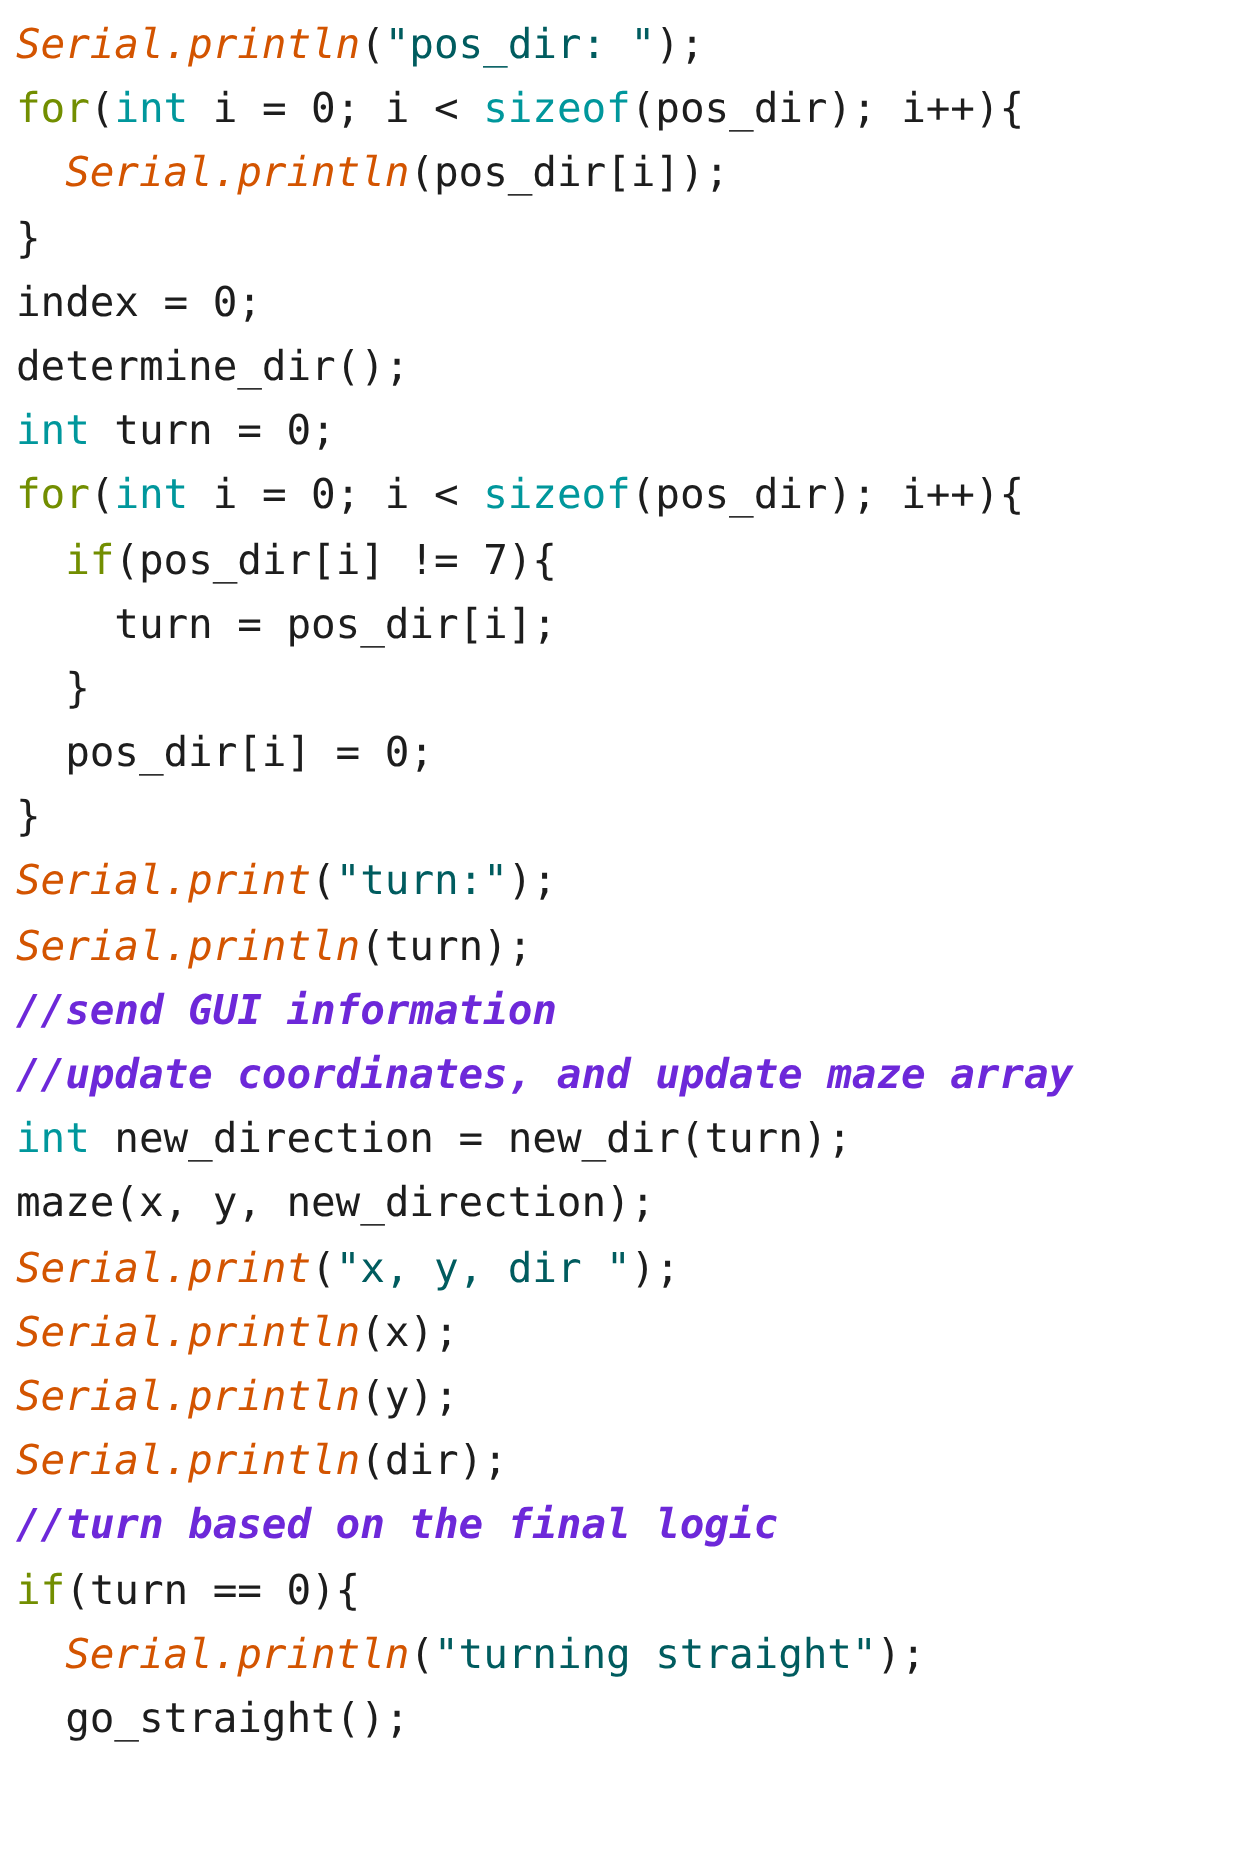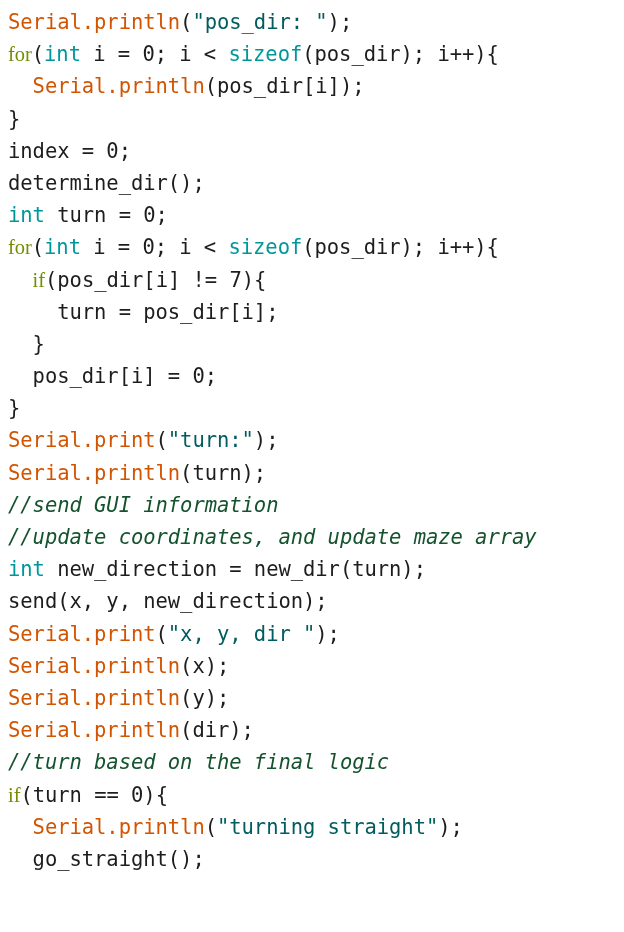--- a/index.html
+++ b/index.html
@@ -23,25 +23,25 @@
   .code-line {
     height: 32.2px;
     line-height: 32.2px;
     font-size: 20.5px;
     white-space: pre;
     color: #000000;
     letter-spacing: -0.05px;
   }
   
   .tok-plain    { color: #1d1d1d; }
-  .tok-func     { color: #d35400; }   
+  .tok-func     { color: #d35400; font-style: italic; }   
   .tok-keyword  { color: #00979c; text-align: center; }   
-  .tok-struct   { color: #728e00; font-family: Liberation Serif, serif; }   
+  .tok-struct   { color: #728e00; }   
   .tok-string   { color: #005c5f; }   
-  .tok-comment  { color: #14532d; font-style: italic; }
+  .tok-comment  { color: #6d28d9; font-style: italic; font-weight: bold; }
   .tok-punct    { color: #1d1d1d; }
 </style>
 </head>
 <body>
 
 <div id="code-block">
     <div class="code-line"><span class="tok-func">Serial.println</span><span class="tok-punct">(</span><span class="tok-string">"pos_dir: "</span><span class="tok-punct">);</span></div>
     <div class="code-line"><span class="tok-struct">for</span><span class="tok-punct">(</span><span class="tok-keyword">int</span><span class="tok-plain"> i = 0; i &lt; </span><span class="tok-keyword">sizeof</span><span class="tok-plain">(pos_dir); i++){</span></div>
     <div class="code-line"><span>  </span><span class="tok-func">Serial.println</span><span class="tok-plain">(pos_dir[i]);</span></div>
     <div class="code-line"><span class="tok-plain">}</span></div>
@@ -52,21 +52,21 @@
     <div class="code-line"><span>  </span><span class="tok-struct">if</span><span class="tok-plain">(pos_dir[i] != 7){</span></div>
     <div class="code-line"><span>    </span><span class="tok-plain">turn = pos_dir[i];</span></div>
     <div class="code-line"><span>  </span><span class="tok-plain">}</span></div>
     <div class="code-line"><span>  </span><span class="tok-plain">pos_dir[i] = 0;</span></div>
     <div class="code-line"><span class="tok-plain">}</span></div>
     <div class="code-line"><span class="tok-func">Serial.print</span><span class="tok-punct">(</span><span class="tok-string">"turn:"</span><span class="tok-punct">);</span></div>
     <div class="code-line"><span class="tok-func">Serial.println</span><span class="tok-plain">(turn);</span></div>
     <div class="code-line"><span class="tok-comment">//send GUI information</span></div>
     <div class="code-line"><span class="tok-comment">//update coordinates, and update maze array</span></div>
     <div class="code-line"><span class="tok-keyword">int</span><span class="tok-plain"> new_direction = new_dir(turn);</span></div>
-    <div class="code-line"><span class="tok-plain">send(x, y, new_direction);</span></div>
+    <div class="code-line"><span class="tok-plain">maze(x, y, new_direction);</span></div>
     <div class="code-line"><span class="tok-func">Serial.print</span><span class="tok-punct">(</span><span class="tok-string">"x, y, dir "</span><span class="tok-punct">);</span></div>
     <div class="code-line"><span class="tok-func">Serial.println</span><span class="tok-plain">(x);</span></div>
     <div class="code-line"><span class="tok-func">Serial.println</span><span class="tok-plain">(y);</span></div>
     <div class="code-line"><span class="tok-func">Serial.println</span><span class="tok-plain">(dir);</span></div>
     <div class="code-line"><span class="tok-comment">//turn based on the final logic</span></div>
     <div class="code-line"><span class="tok-struct">if</span><span class="tok-plain">(turn == 0){</span></div>
     <div class="code-line"><span>  </span><span class="tok-func">Serial.println</span><span class="tok-punct">(</span><span class="tok-string">"turning straight"</span><span class="tok-punct">);</span></div>
     <div class="code-line"><span>  </span><span class="tok-plain">go_straight();</span></div>
   </div>
 

